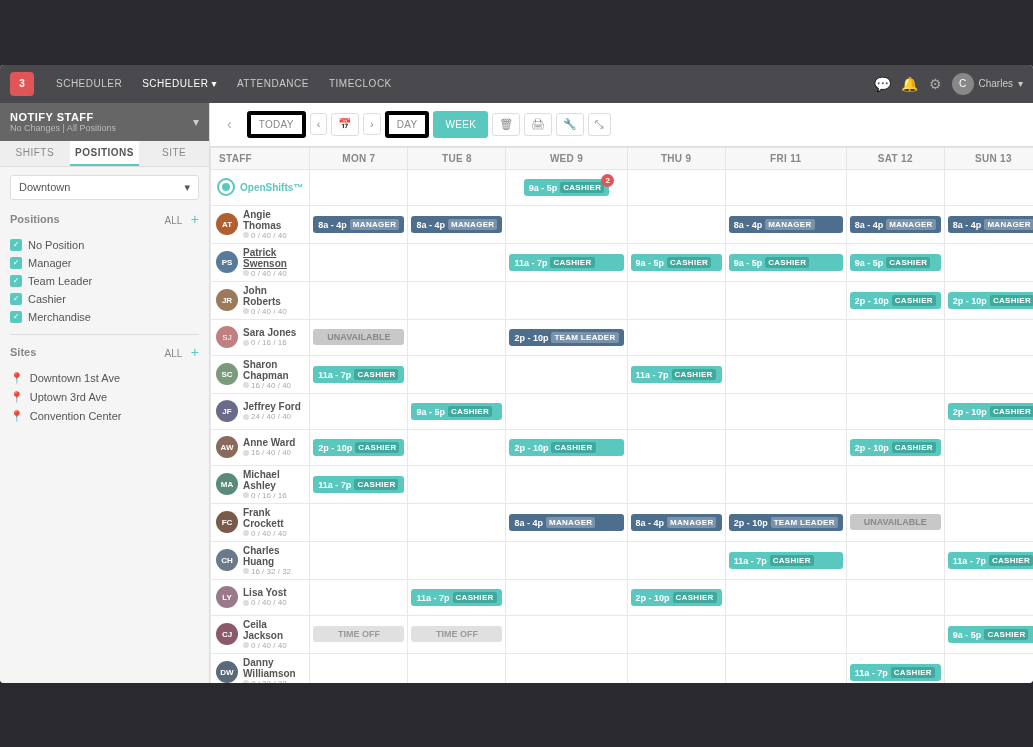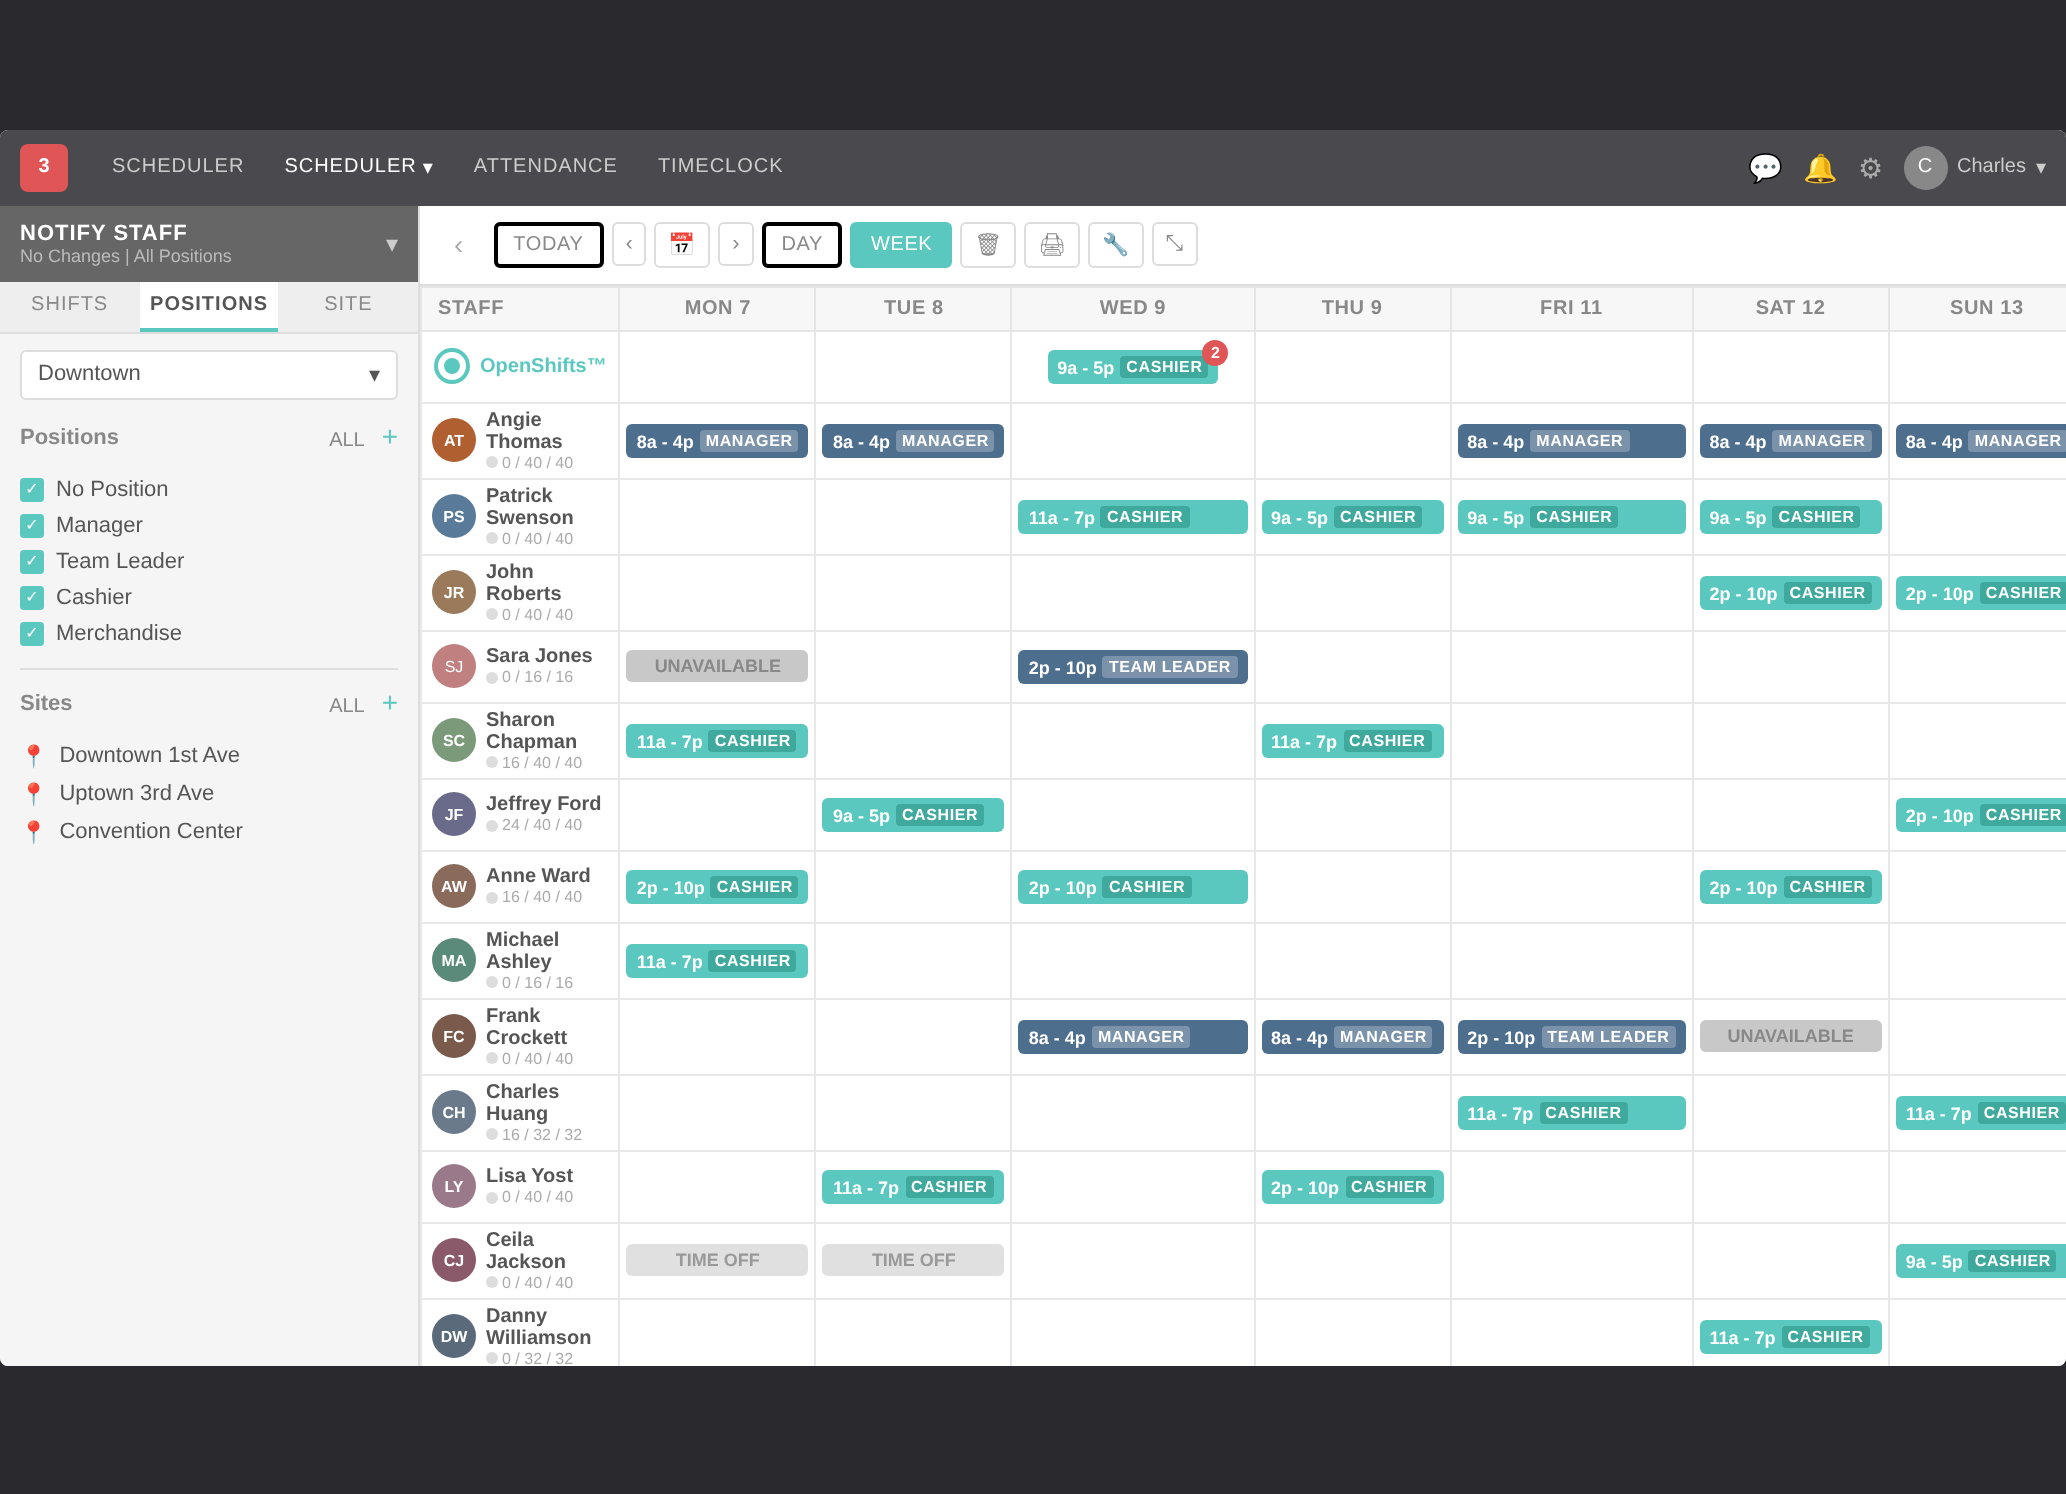--- a/index.html
+++ b/index.html
@@ -241,21 +241,21 @@
       font-weight: 300;
       flex: 1;
     }
     .cal-controls {
       display: flex;
       align-items: center;
       gap: 4px;
     }
     .cal-btn {
       background: white;
-      border: 2px solid #000000;
+      border: 4px solid #000000;
       border-radius: 3px;
       padding: 4px 8px;
       font-size: 10px;
       color: #888;
       cursor: pointer;
       letter-spacing: 0.3px;
     }
     .cal-btn.active {
       background: #5bc8c0;
       color: white;
@@ -566,21 +566,21 @@
             <span style="font-size:9px;">8a - 4p</span>
             <span class="pos-badge pos-badge-manager" style="font-size:8px;">MANAGER</span>
           </div>
         </td>
               </tr>
               <tr class="staff-row">
                 <td style="padding: 3px 5px; vertical-align: middle;">
     <div style="display:flex;align-items:center;gap:5px;">
       <div style="width:22px;height:22px;border-radius:50%;background:#5a7a9a;flex-shrink:0;display:flex;align-items:center;justify-content:center;font-size:8px;color:white;font-weight:bold;">PS</div>
       <div>
-        <div style="font-size:10px;color:#555;font-weight:600;">Patrick Swenson</div>
+        <div style="font-size:10px;color:#555;font-weight:600;text-decoration:underline;">Patrick Swenson</div>
         <div style="font-size:8px;color:#aaa;display:flex;align-items:center;gap:2px;">
           <div style="width:6px;height:6px;border-radius:50%;background:#ddd;display:inline-block;"></div>
           0 / 40 / 40
         </div>
       </div>
     </div>
   </td>
                 <td style="padding: 2px 3px; text-align: center;"></td>
                 <td style="padding: 2px 3px; text-align: center;"></td>
                 <td style="padding: 2px 3px; text-align: center;">

